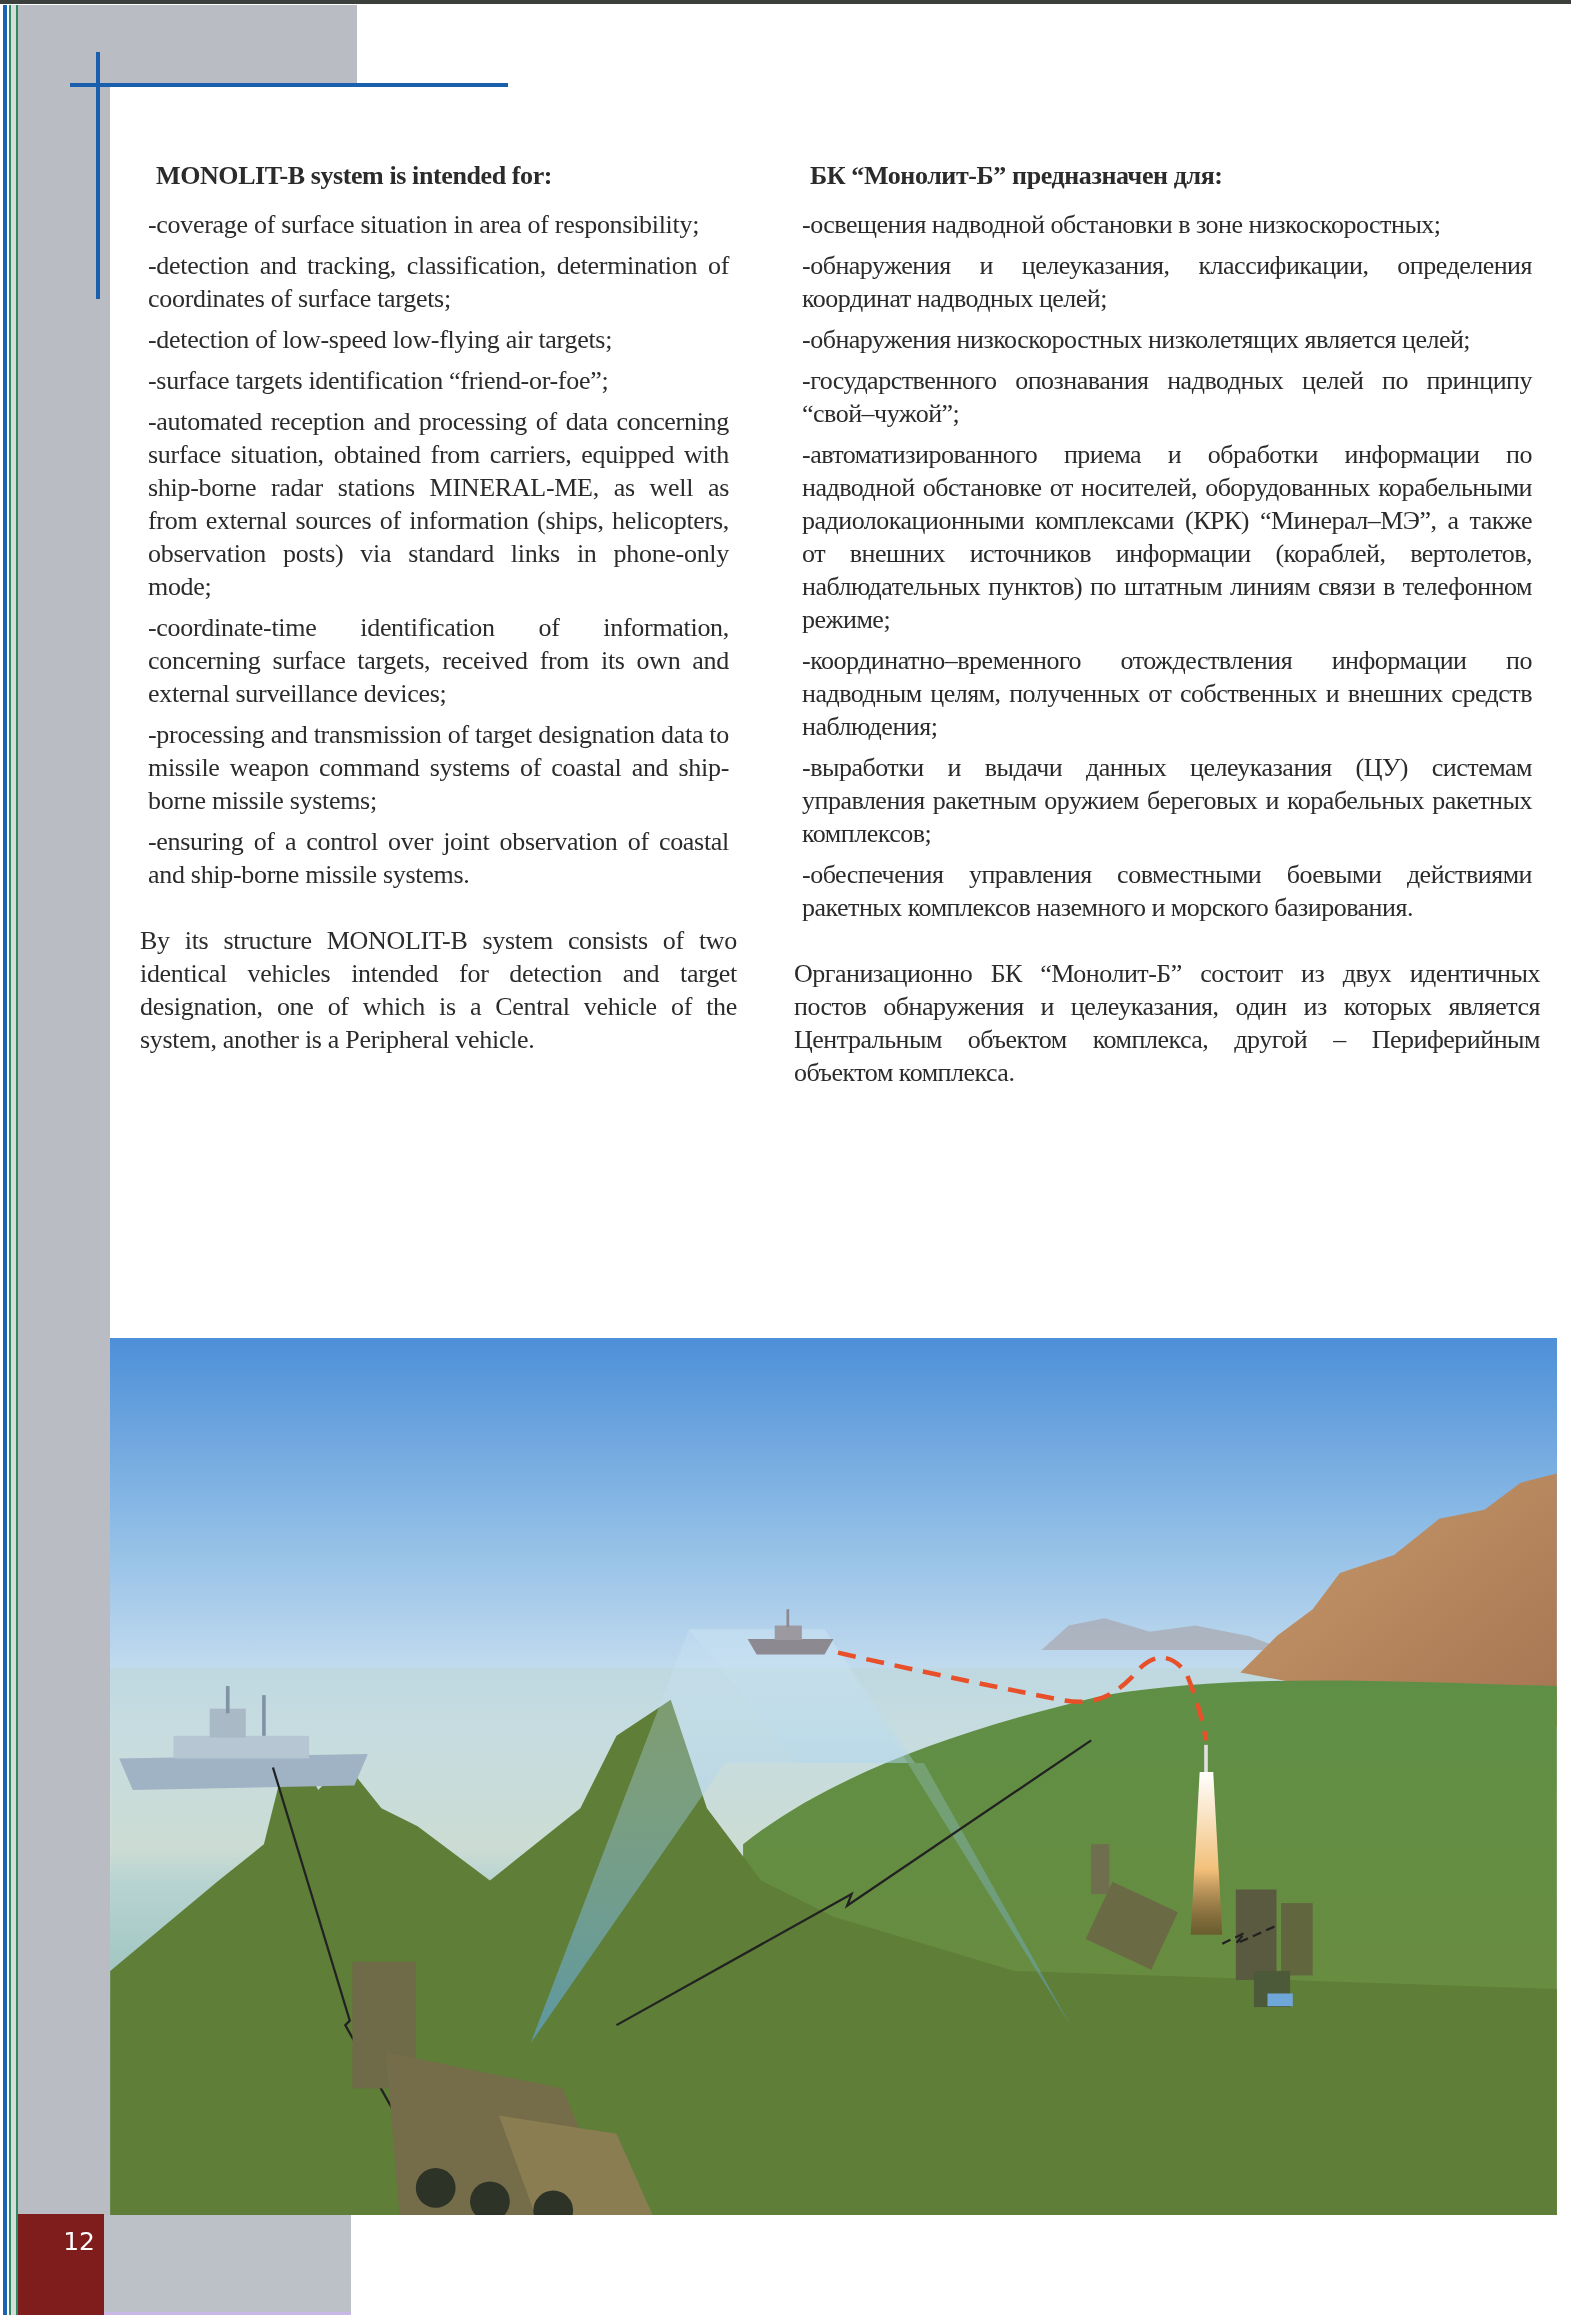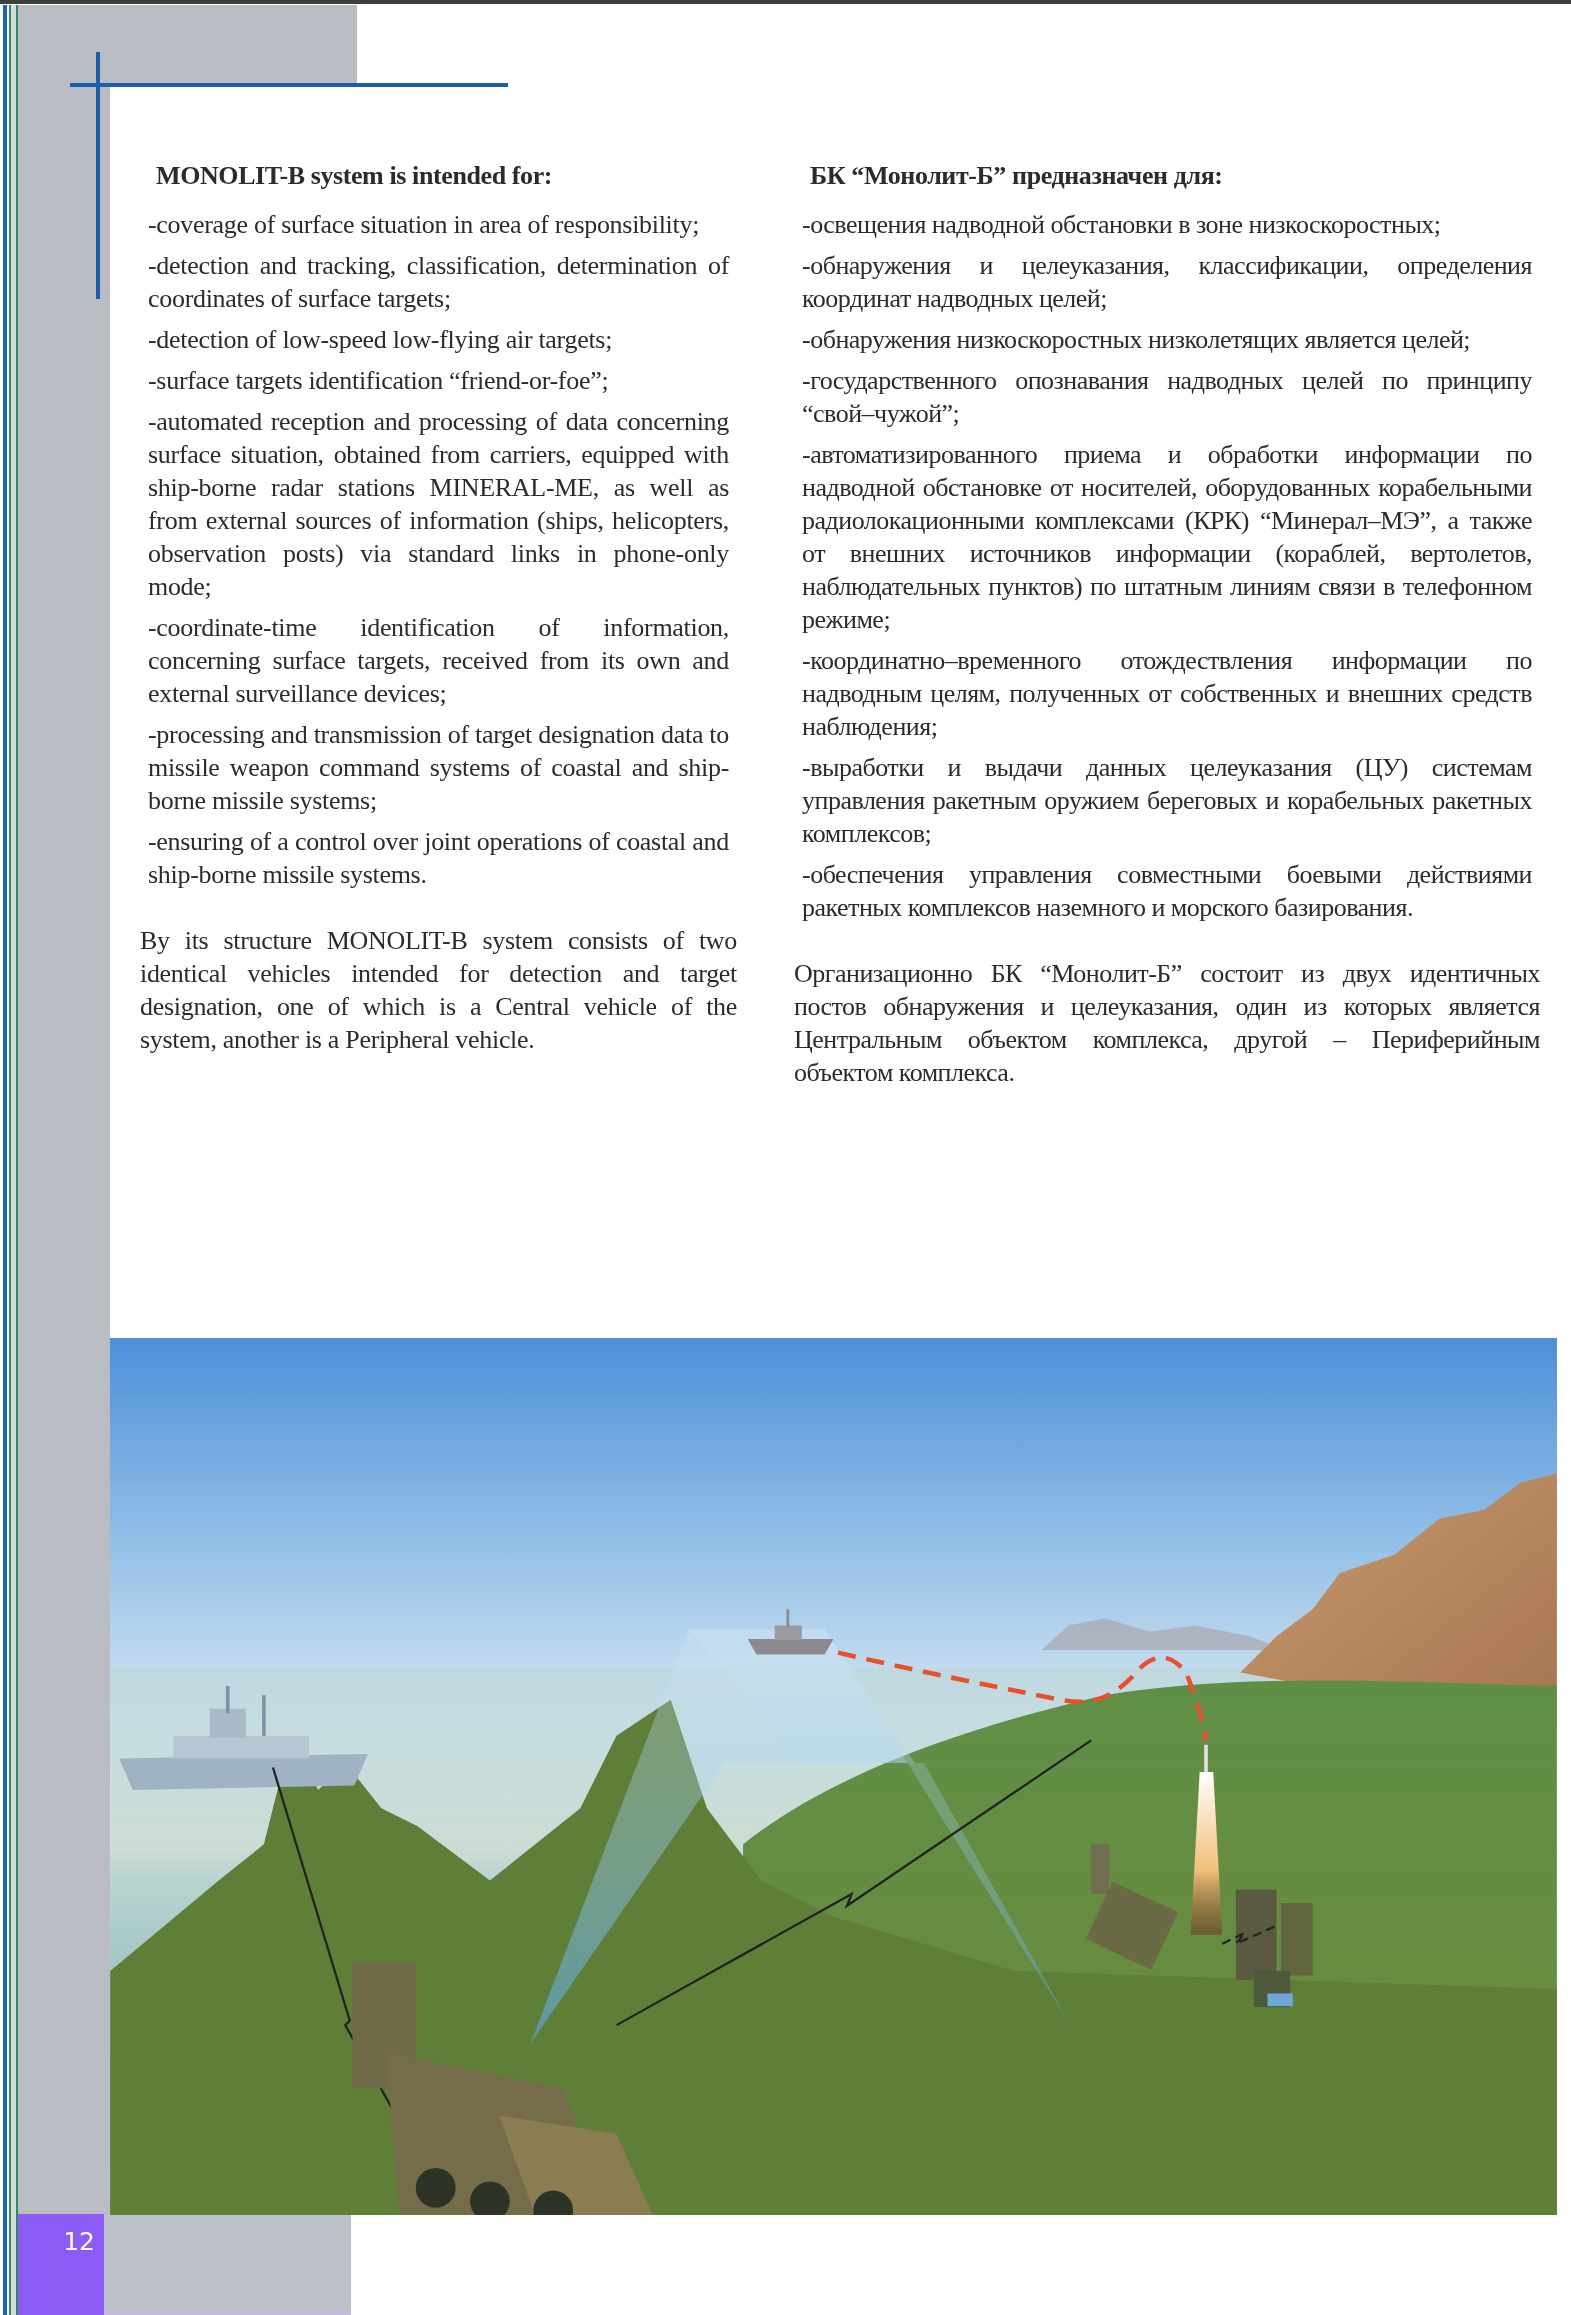--- a/index.html
+++ b/index.html
@@ -27,21 +27,21 @@
   .col p.summary { margin: 33px 0 0 0; }
   #col-en p.item, #col-en p.summary { letter-spacing: -0.3px; }
   #col-ru p.item, #col-ru p.summary { letter-spacing: -0.5px; }
 
   
   #illustration { left: 110px; top: 1338px; width: 1447px; height: 877px; overflow: hidden;
     background: linear-gradient(to bottom, #4d8fd8 0%, #8fbde6 22%, #d9e8f2 45%, #f2f0e4 58%, #c9dfe0 62%, #a9cccf 70%, #98c0bd 80%, #86ad92 100%); }
   #illustration svg { position: absolute; left: 0; top: 0; }
 
   
-  #page-number-box { left: 18px; top: 2214px; width: 86px; height: 101px; background: #8b5cf6; }
+  #page-number-box { left: 18px; top: 2214px; width: 86px; height: 101px; background: #7f1d1d; }
   #page-number { position: absolute; right: 9px; top: 12.7px; color: #ffffff;
     font-family: "DejaVu Sans", sans-serif; font-size: 25px; }
   #footer-gray { left: 104px; top: 2215px; width: 247px; height: 100px; background: #bcc0c7; }
   #footer-underline { left: 104px; top: 2312px; width: 247px; height: 3.6px; background: #c9b8e6; }
 </style>
 </head>
 <body>
 
 <div id="top-edge" class="abs"></div>
 <div id="spine-blue" class="abs"></div>
@@ -55,21 +55,21 @@
 
 <div id="col-en" class="col">
   <h2>MONOLIT-B system is intended for:</h2>
   <p class="item">-coverage of surface situation in area of responsibility;</p>
   <p class="item">-detection and tracking, classification, determination of coordinates of surface targets;</p>
   <p class="item">-detection of low-speed low-flying air targets;</p>
   <p class="item">-surface targets identification “friend-or-foe”;</p>
   <p class="item">-automated reception and processing of data concerning surface situation, obtained from carriers, equipped with ship-borne radar stations MINERAL-ME, as well as from external sources of information (ships, helicopters, observation posts) via standard links in phone-only mode;</p>
   <p class="item">-coordinate-time identification of information, concerning surface targets, received from its own and external surveillance devices;</p>
   <p class="item">-processing and transmission of target designation data to missile weapon command systems of coastal and ship-borne missile systems;</p>
-  <p class="item">-ensuring of a control over joint operations of coastal and ship-borne missile systems.</p>
+  <p class="item">-ensuring of a control over joint observation of coastal and ship-borne missile systems.</p>
   <p class="summary">By its structure MONOLIT-B system consists of two identical vehicles intended for detection and target designation, one of which is a Central vehicle of the system, another is a Peripheral vehicle.</p>
 </div>
 
 <div id="col-ru" class="col">
   <h2>БК “Монолит-Б” предназначен для:</h2>
   <p class="item">-освещения надводной обстановки в зоне низкоскоростных;</p>
   <p class="item">-обнаружения и целеуказания, классификации, определения координат надводных целей;</p>
   <p class="item">-обнаружения низкоскоростных низколетящих является целей;</p>
   <p class="item">-государственного опознавания надводных целей по принципу “свой–чужой”;</p>
   <p class="item">-автоматизированного приема и обработки информации по надводной обстановке от носителей, оборудованных корабельными радиолокационными комплексами (КРК) “Минерал–МЭ”, а также от внешних источников информации (кораблей, вертолетов, наблюдательных пунктов) по штатным линиям связи в телефонном режиме;</p>

